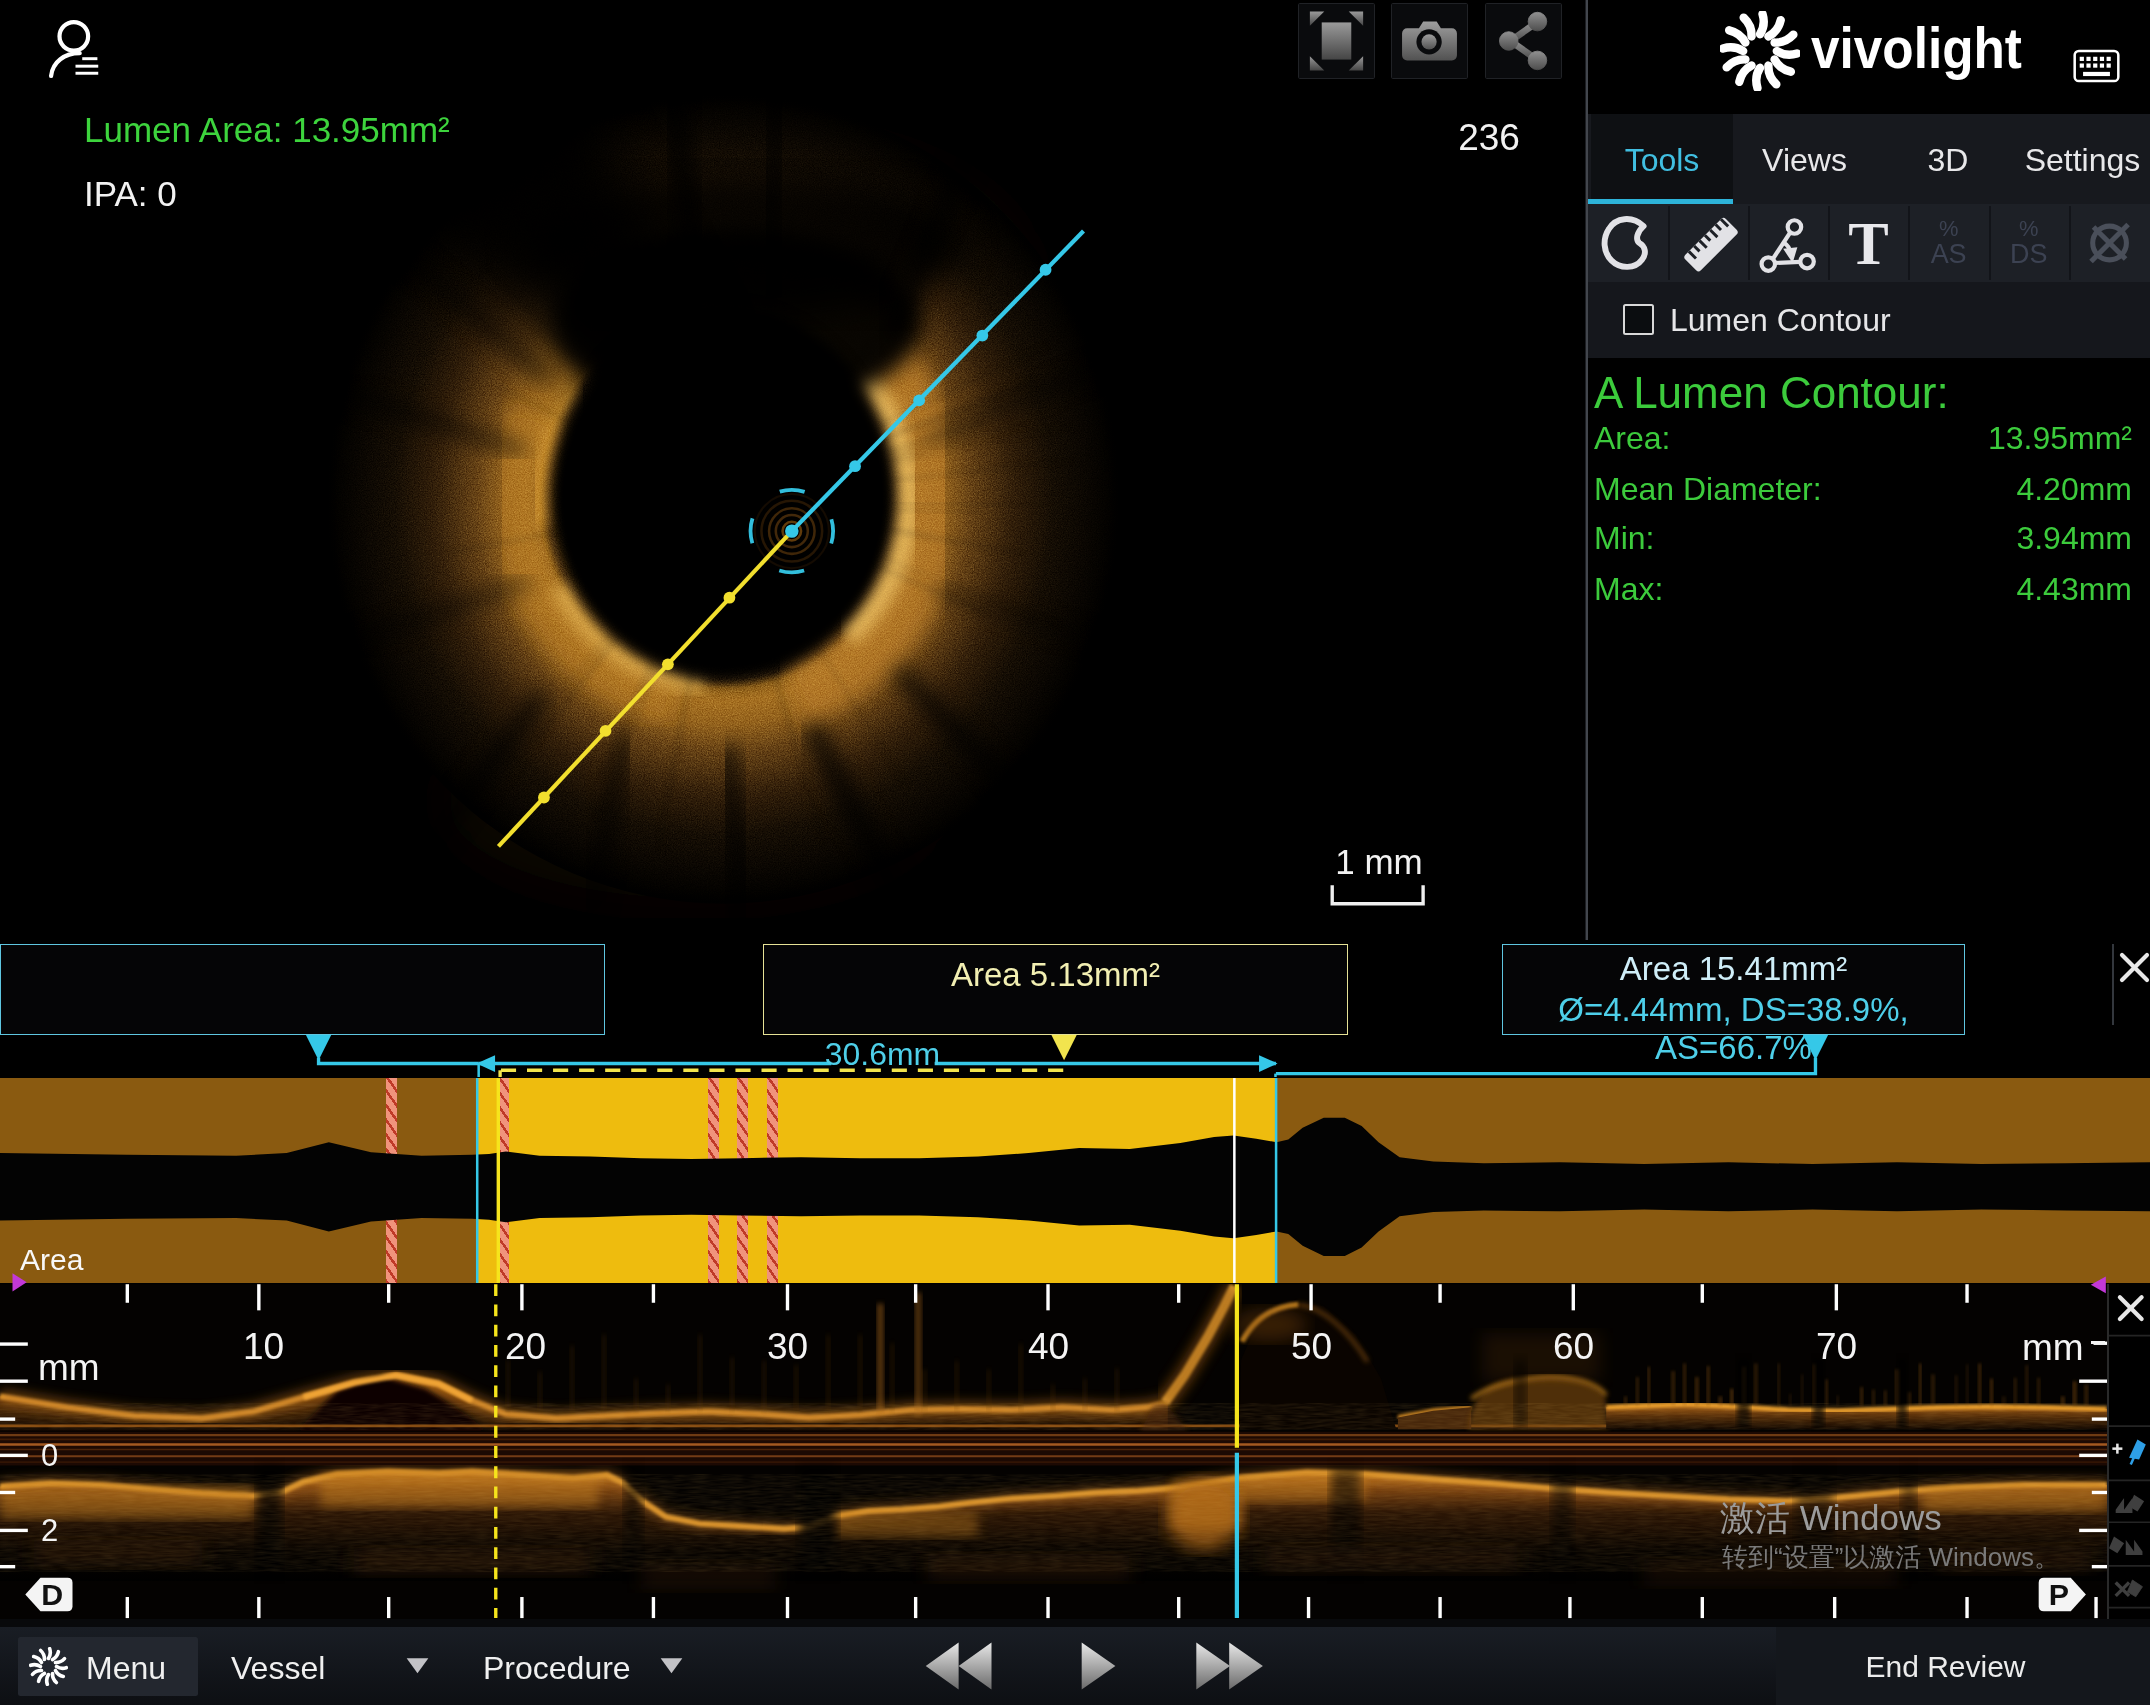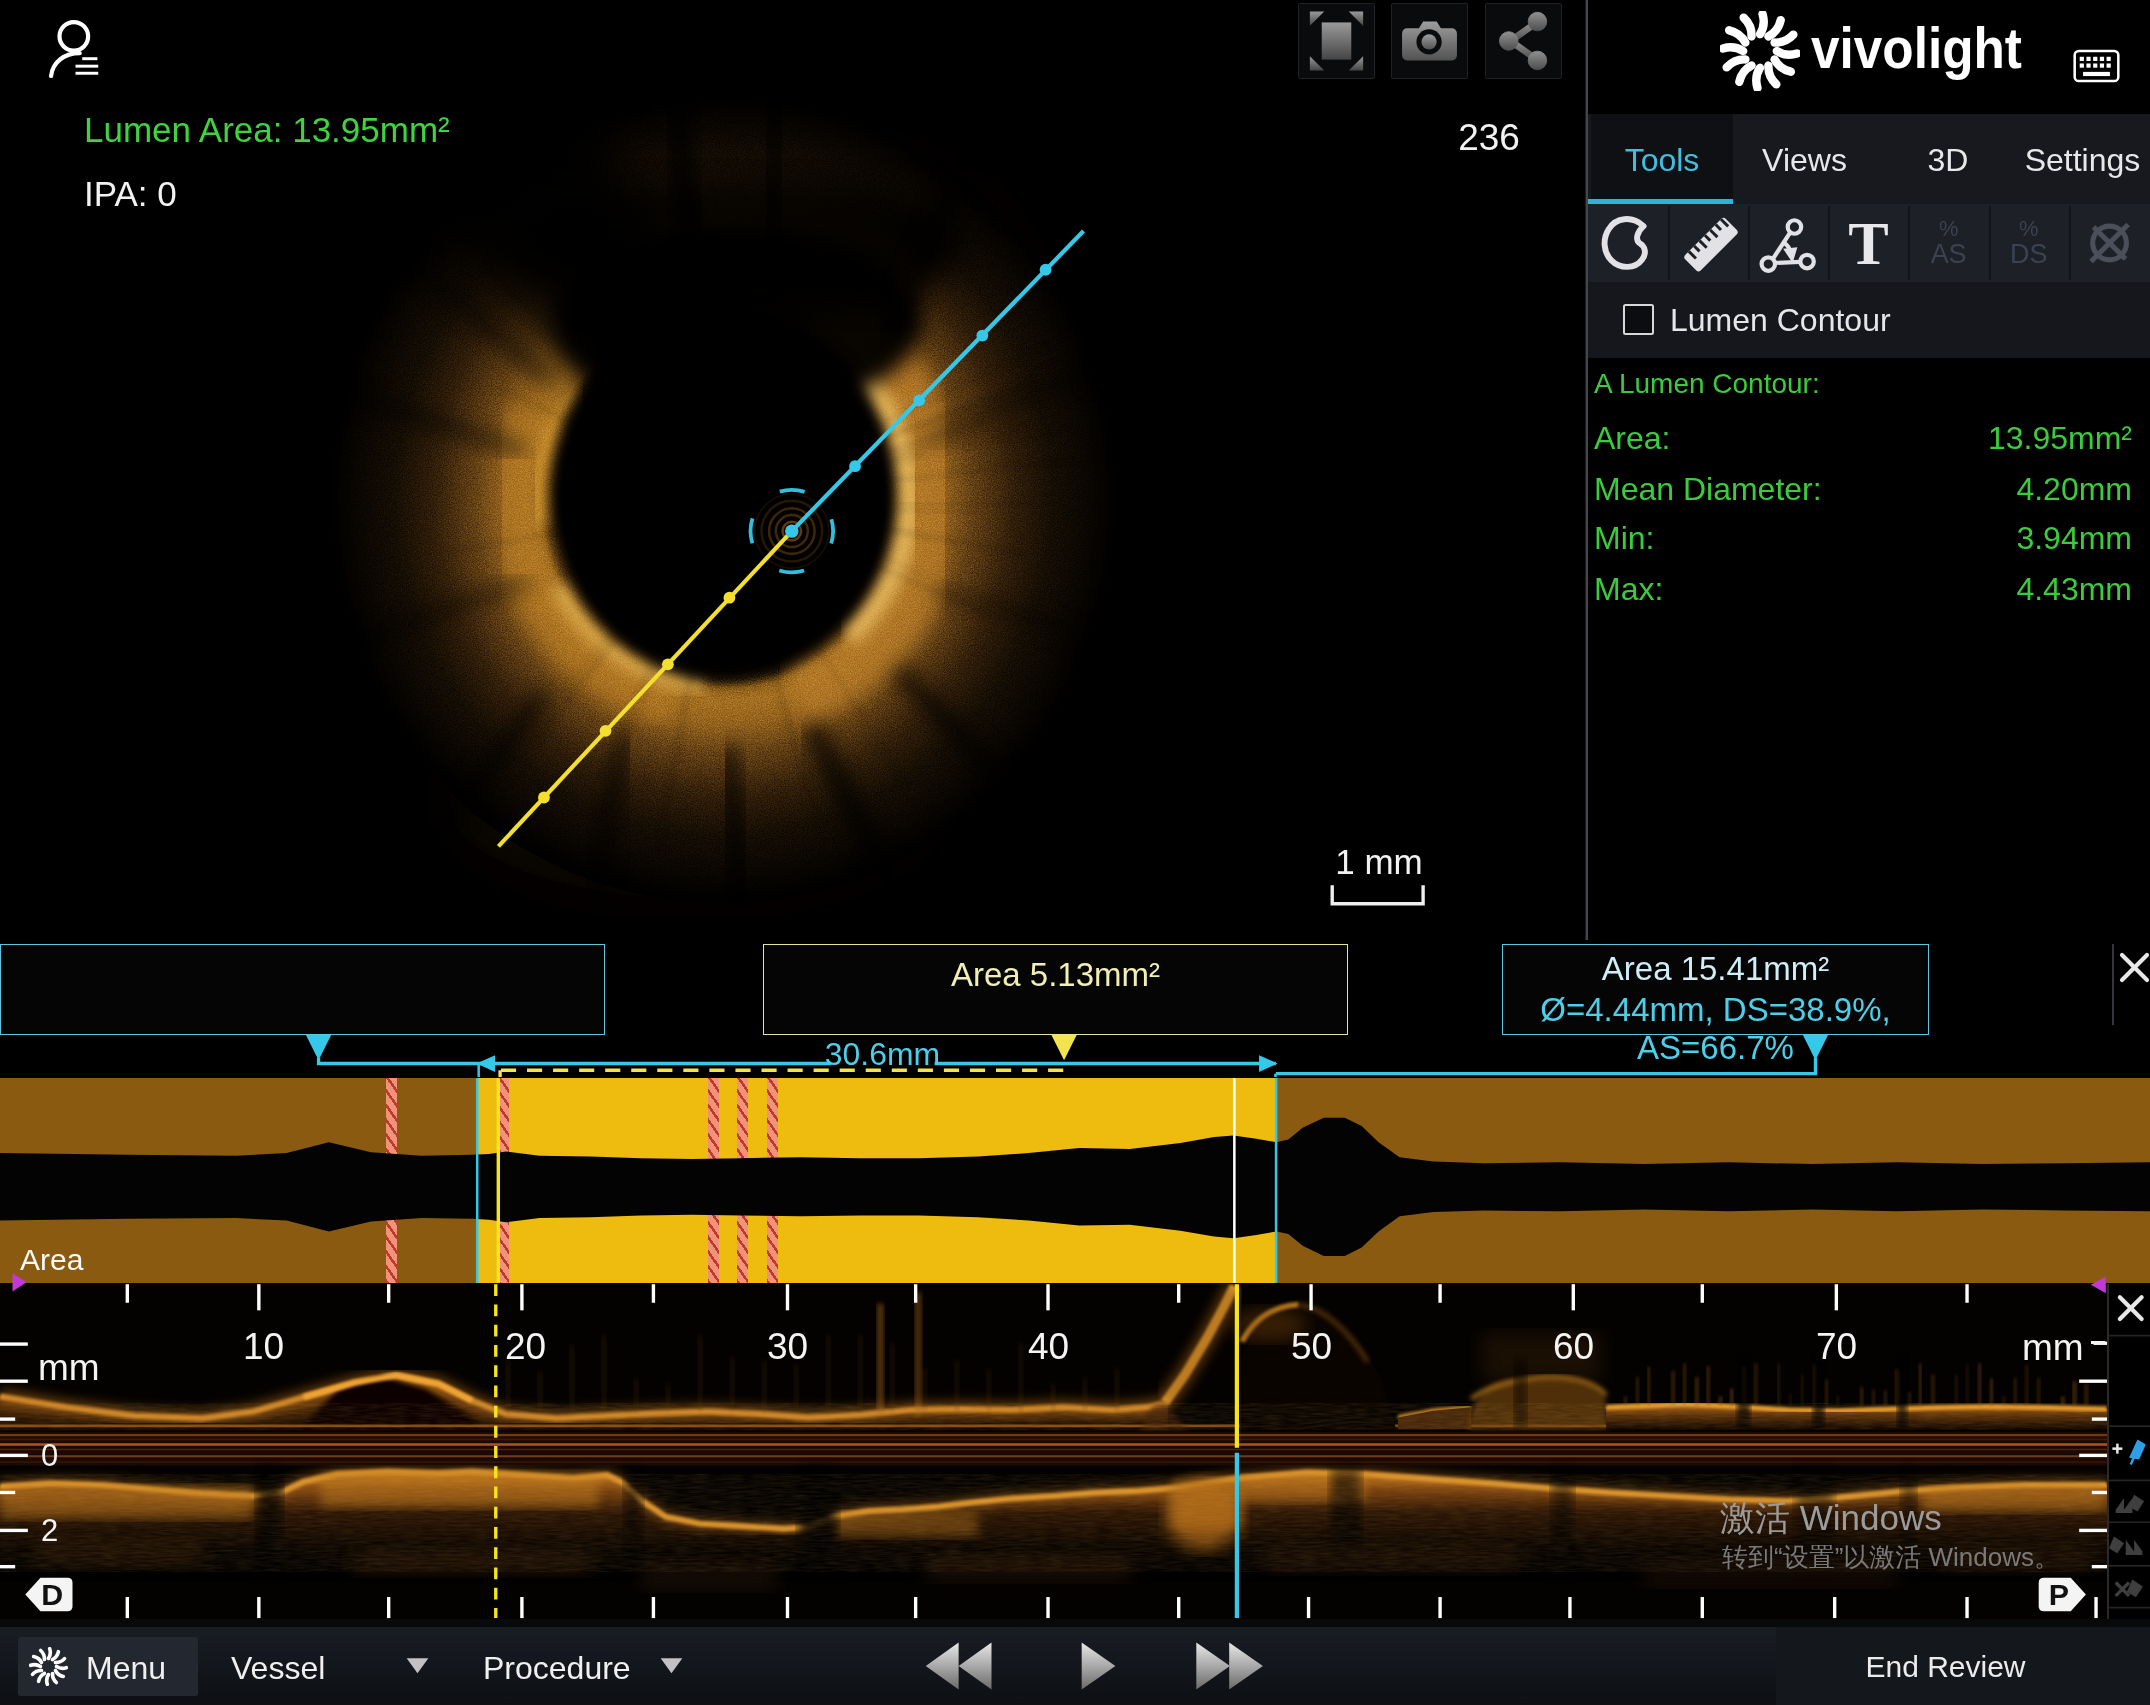--- a/index.html
+++ b/index.html
@@ -248,36 +248,36 @@
     <text x="523" y="70" font-size="32" fill="#3c4252" text-anchor="middle">DS</text>
     <g stroke="#4a4f5a" stroke-width="6" fill="none">
       <circle cx="619" cy="46" r="20"></circle>
       <line x1="597" y1="68" x2="641" y2="24"></line>
       <line x1="600" y1="27" x2="638" y2="65"></line>
     </g>
   </svg>
 <div class="a" style="left:1588px;top:282px;width:562px;height:76px;background:#15171c"></div>
 <div class="a" style="left:1623px;top:304px;width:31px;height:31px;border:2.5px solid #d8d8d8;border-radius:2.5px;background:#0b0d10"></div>
 <div class="a" style="left:1670px;top:302px;font-size:32px;color:#e6e6e8">Lumen Contour</div>
-<div class="a" style="left:1594px;top:368px;font-size:28px;color:#3ccb3c">A Lumen Contour:</div>
+<div class="a" style="left:1594px;top:368px;font-size:44px;color:#3ccb3c">A Lumen Contour:</div>
 <div class="a" style="left:1594px;top:420px;font-size:32px;color:#3ccb3c">Area:</div>
 <div class="a" style="left:1795px;top:420px;width:337px;text-align:right;font-size:32px;color:#3ccb3c">13.95mm²</div>
 <div class="a" style="left:1594px;top:471px;font-size:32px;color:#3ccb3c">Mean Diameter:</div>
 <div class="a" style="left:1795px;top:471px;width:337px;text-align:right;font-size:32px;color:#3ccb3c">4.20mm</div>
 <div class="a" style="left:1594px;top:520px;font-size:32px;color:#3ccb3c">Min:</div>
 <div class="a" style="left:1795px;top:520px;width:337px;text-align:right;font-size:32px;color:#3ccb3c">3.94mm</div>
 <div class="a" style="left:1594px;top:571px;font-size:32px;color:#3ccb3c">Max:</div>
 <div class="a" style="left:1795px;top:571px;width:337px;text-align:right;font-size:32px;color:#3ccb3c">4.43mm</div>
 <div class="a" style="left:0;top:940px;width:2150px;height:137px;background:#000"></div>
 <div class="a" style="left:0px;top:944px;width:605px;height:91px;border:1.7px solid #5fc6e0;background:#050506">
   </div>
 <div class="a" style="left:763px;top:944px;width:585px;height:91px;border:1.7px solid #e6e296;background:#050506">
     <div style="text-align:center;font-size:33px;color:#f2efb2;margin-top:11px">Area 5.13mm²</div>
   </div>
-<div class="a" style="left:1502px;top:944px;width:427px;height:91px;border:1.7px solid #5fc6e0;background:#050506">
+<div class="a" style="left:1502px;top:944px;width:463px;height:91px;border:1.7px solid #5fc6e0;background:#050506">
     <div style="text-align:center;font-size:33px;color:#cfeef8;margin-top:5px">Area 15.41mm²</div>
     <div style="text-align:center;font-size:33px;color:#4ecfe9;margin-top:2.5px">Ø=4.44mm, DS=38.9%, AS=66.7%</div>
   </div>
 <div class="a" style="left:2112px;top:944px;width:1.7px;height:81px;background:#33373d"></div>
 <svg class="a" style="left:2117px;top:950px" width="35" height="35" viewBox="0 0 42 42">
 <g stroke="#e8e8e8" stroke-width="5" stroke-linecap="round">
       <line x1="6" y1="6" x2="36" y2="36"></line>
       <line x1="36" y1="6" x2="6" y2="36"></line>
     </g>
   </svg>

